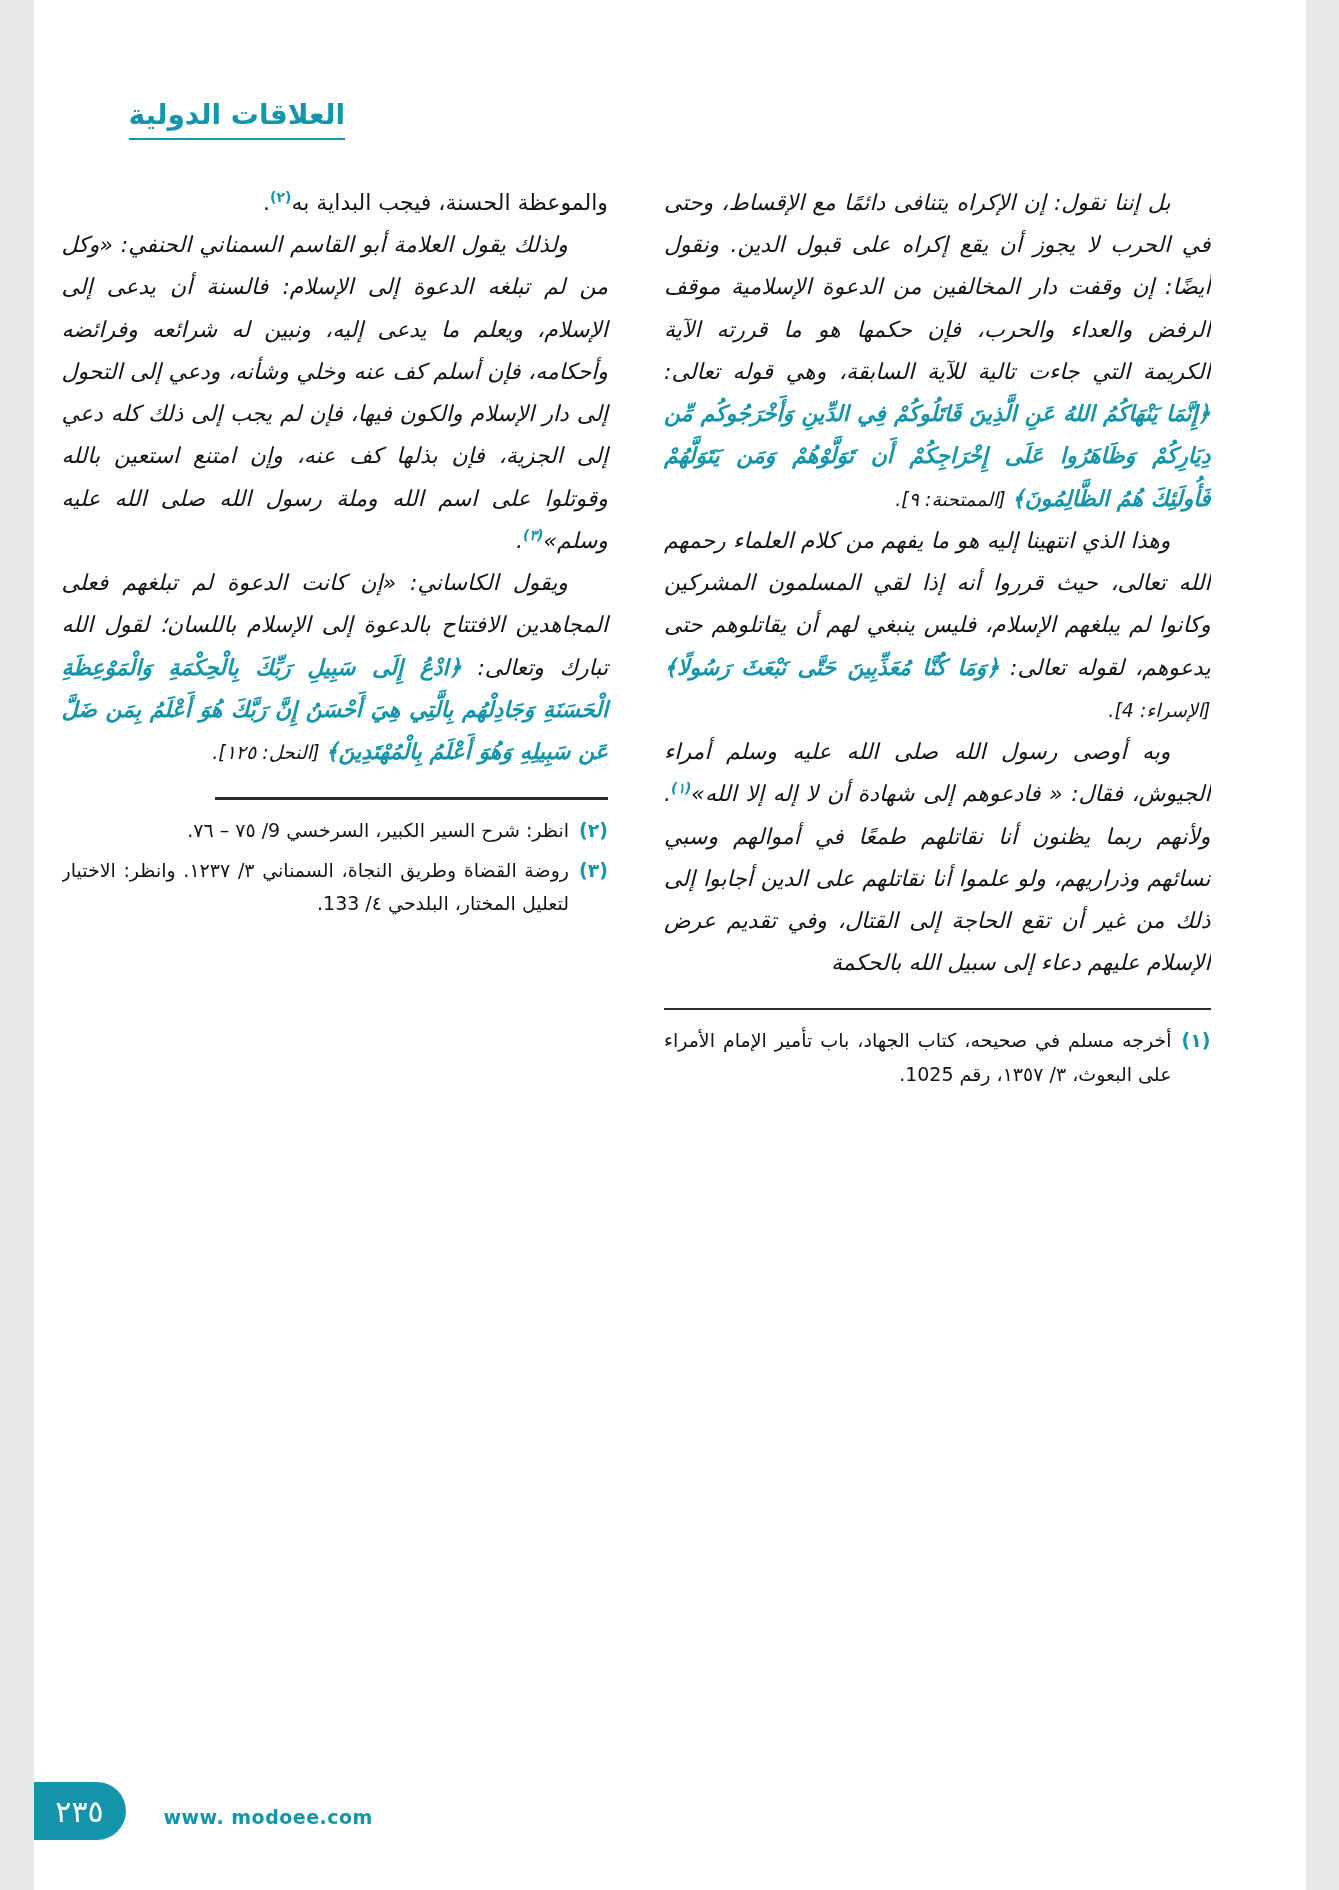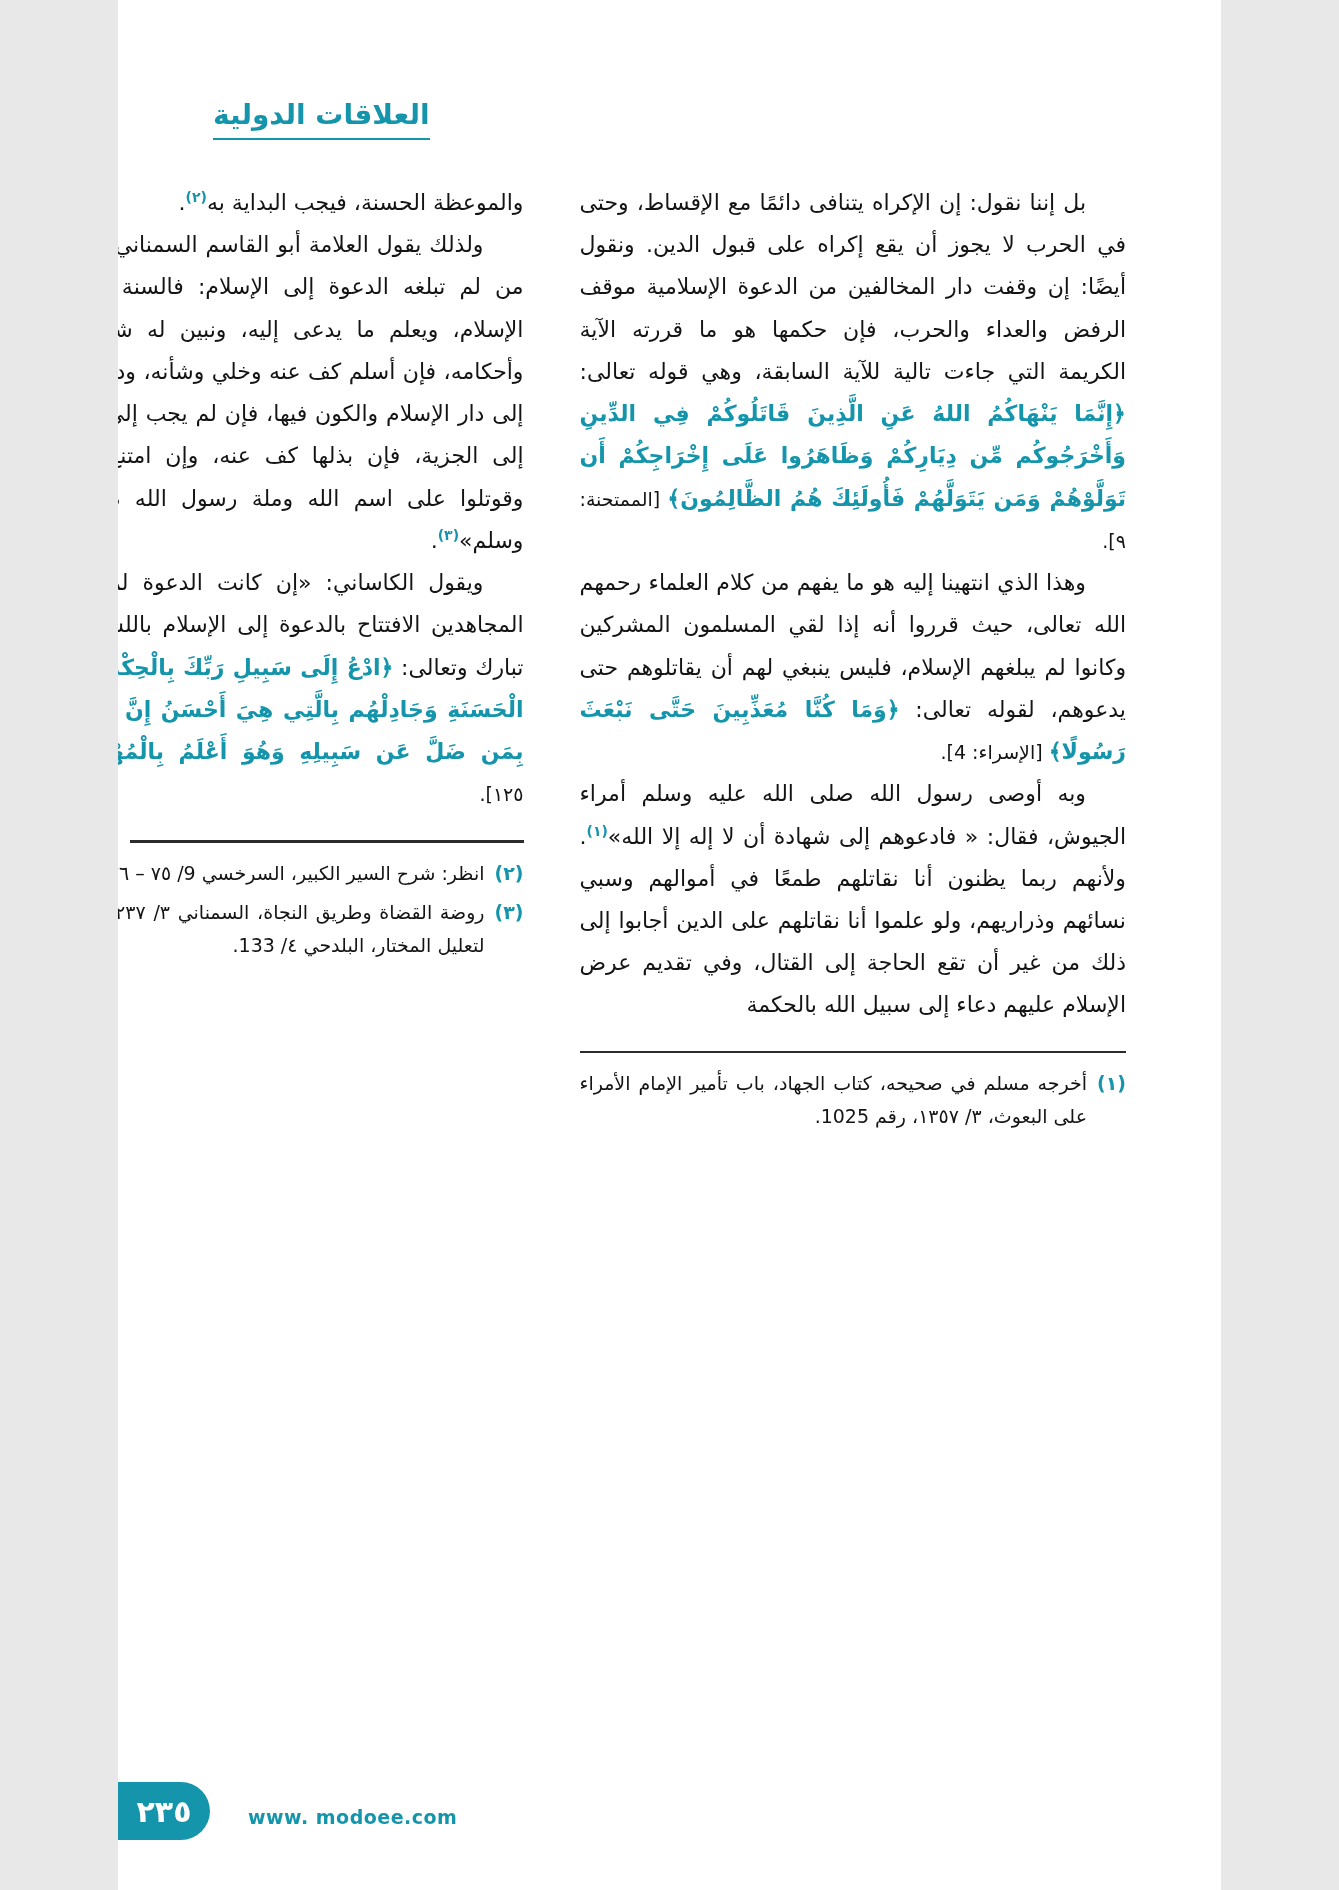--- a/index.html
+++ b/index.html
@@ -1,18 +1,18 @@
 <!DOCTYPE html>
 <html lang="ar" dir="rtl"><head>
 <meta charset="utf-8">
 <style>
   html,body{margin:0;padding:0;background:#e8e8e8;}
   .page{
     position:relative;
-    width:1103px;height:1890px;
+    width:1272px;height:1890px;
     margin:0 auto;
     background:#ffffff;
     direction:rtl;
     font-family:"DejaVu Sans", sans-serif;
     color:#141414;
     overflow:hidden;
   }
   
   .running-head{
     position:absolute;
@@ -35,21 +35,21 @@
   }
   .col{flex:1 1 0;display:flex;flex-direction:column;min-width:0;}
   .col-body{flex:0 0 auto;}
   .para{
     margin:0;
     font-size:22px;
     line-height:1.92;
     text-align:justify;
     text-justify:inter-word;
   }
-  .para.indent{text-indent:40px;}
+  .para.indent{text-indent:40px;font-style:italic;}
   .seg-normal{color:#141414;}
   .seg-quran{color:var(--accent);font-weight:600;}
   .seg-ref{font-size:19px;color:#141414;}
   .seg-fnref{
     color:var(--accent);
     font-size:14px;
     font-weight:700;
     vertical-align:super;
     line-height:0;
   }
@@ -76,21 +76,21 @@
   .fn-text{flex:1;text-align:justify;}
   
   .page-badge{
     position:absolute;
     left:0;bottom:50px;
     width:92px;height:58px;
     background:var(--accent);
     color:#ffffff;
     border-radius:0 29px 29px 0;
     display:flex;align-items:center;justify-content:center;
-    font-size:30px;font-weight:700;
+    font-size:30px;font-weight:400;
   }
   .website{
     position:absolute;
     left:130px;bottom:62px;
     direction:ltr;
     color:var(--accent);
     font-size:19px;
     font-weight:700;
     letter-spacing:0.5px;
   }

